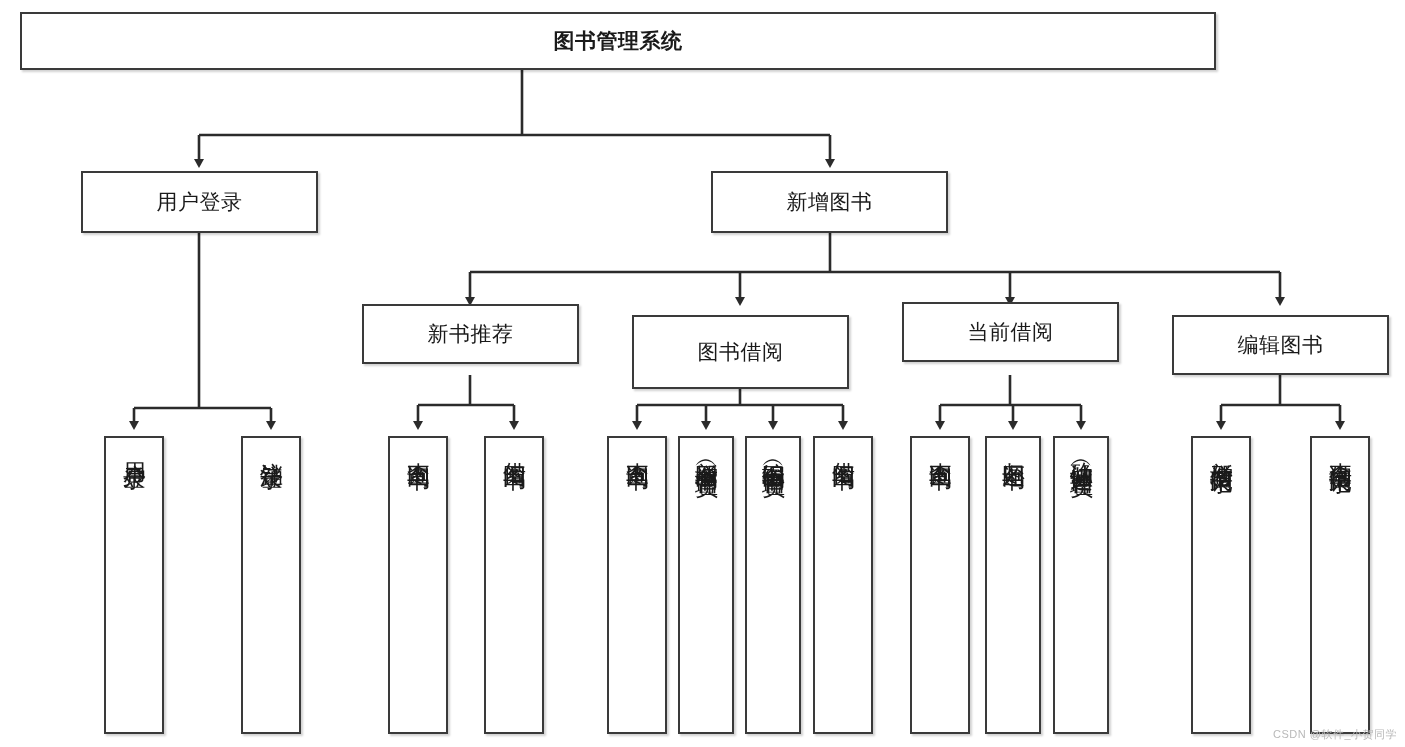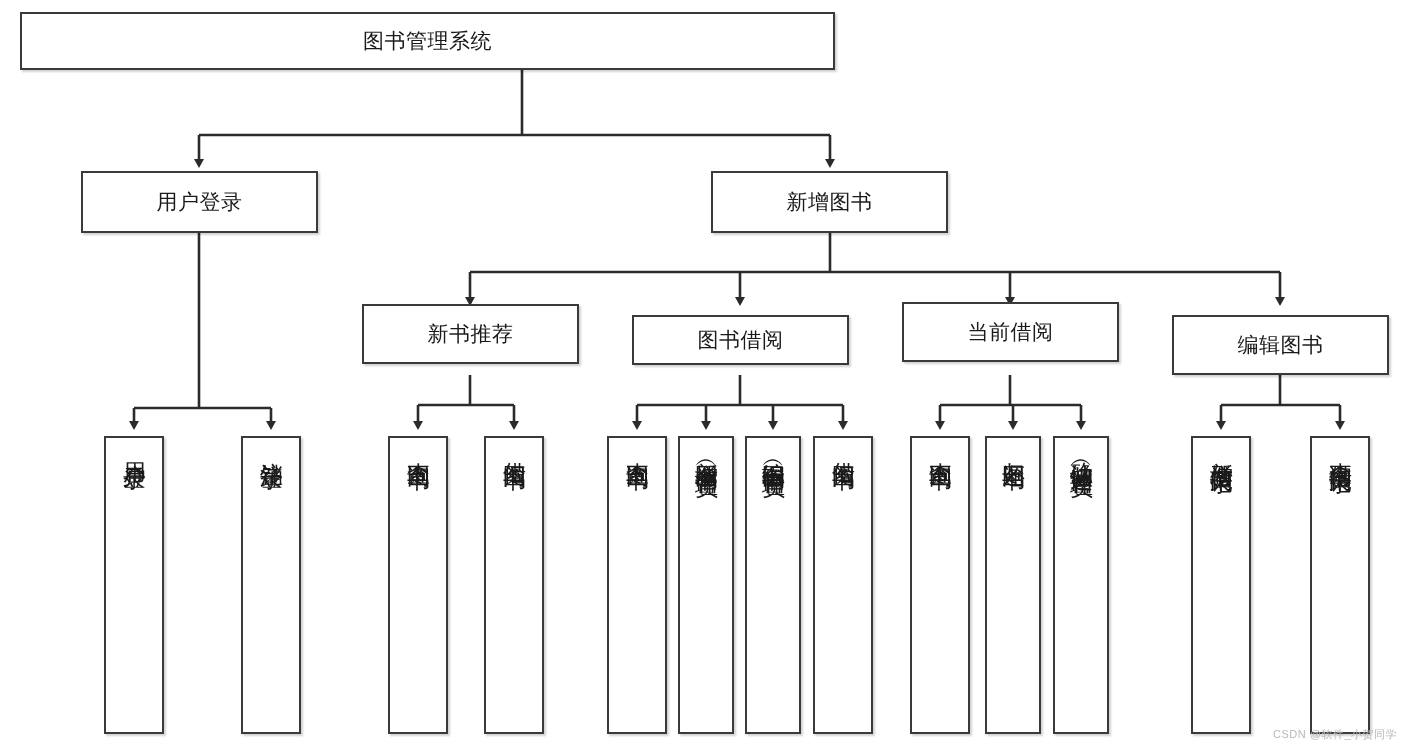--- a/index.html
+++ b/index.html
@@ -117,35 +117,35 @@
       <path d="M1013,405 L1013,422" marker-end="url(#arrow)"></path>
       <path d="M1081,405 L1081,422" marker-end="url(#arrow)"></path>
 
       <path d="M1280,375 L1280,405"></path>
       <path d="M1221,405 L1340,405"></path>
       <path d="M1221,405 L1221,422" marker-end="url(#arrow)"></path>
       <path d="M1340,405 L1340,422" marker-end="url(#arrow)"></path>
     </g>
   </svg>
 
-  <div class="node horiz" style="left:20px; top:12px; width:815px; height:58px;">
+  <div class="node horiz" style="left:20px; top:12px; width:1196px; height:58px;font-weight:bold;">
     <span class="lbl">图书管理系统</span>
   </div>
 
   <div class="node horiz" style="left:81px; top:171px; width:237px; height:62px;">
     <span class="lbl">用户登录</span>
   </div>
   <div class="node horiz" style="left:711px; top:171px; width:237px; height:62px;">
     <span class="lbl">新增图书</span>
   </div>
 
   <div class="node horiz" style="left:362px; top:304px; width:217px; height:60px;">
     <span class="lbl">新书推荐</span>
   </div>
-  <div class="node horiz" style="left:632px; top:315px; width:217px; height:50px;">
+  <div class="node horiz" style="left:632px; top:315px; width:217px; height:74px;">
     <span class="lbl">图书借阅</span>
   </div>
   <div class="node horiz" style="left:902px; top:302px; width:217px; height:60px;">
     <span class="lbl">当前借阅</span>
   </div>
   <div class="node horiz" style="left:1172px; top:315px; width:217px; height:60px;">
     <span class="lbl">编辑图书</span>
   </div>
 
   <div class="node vert" style="left:104px; top:436px; width:60px; height:298px;">

